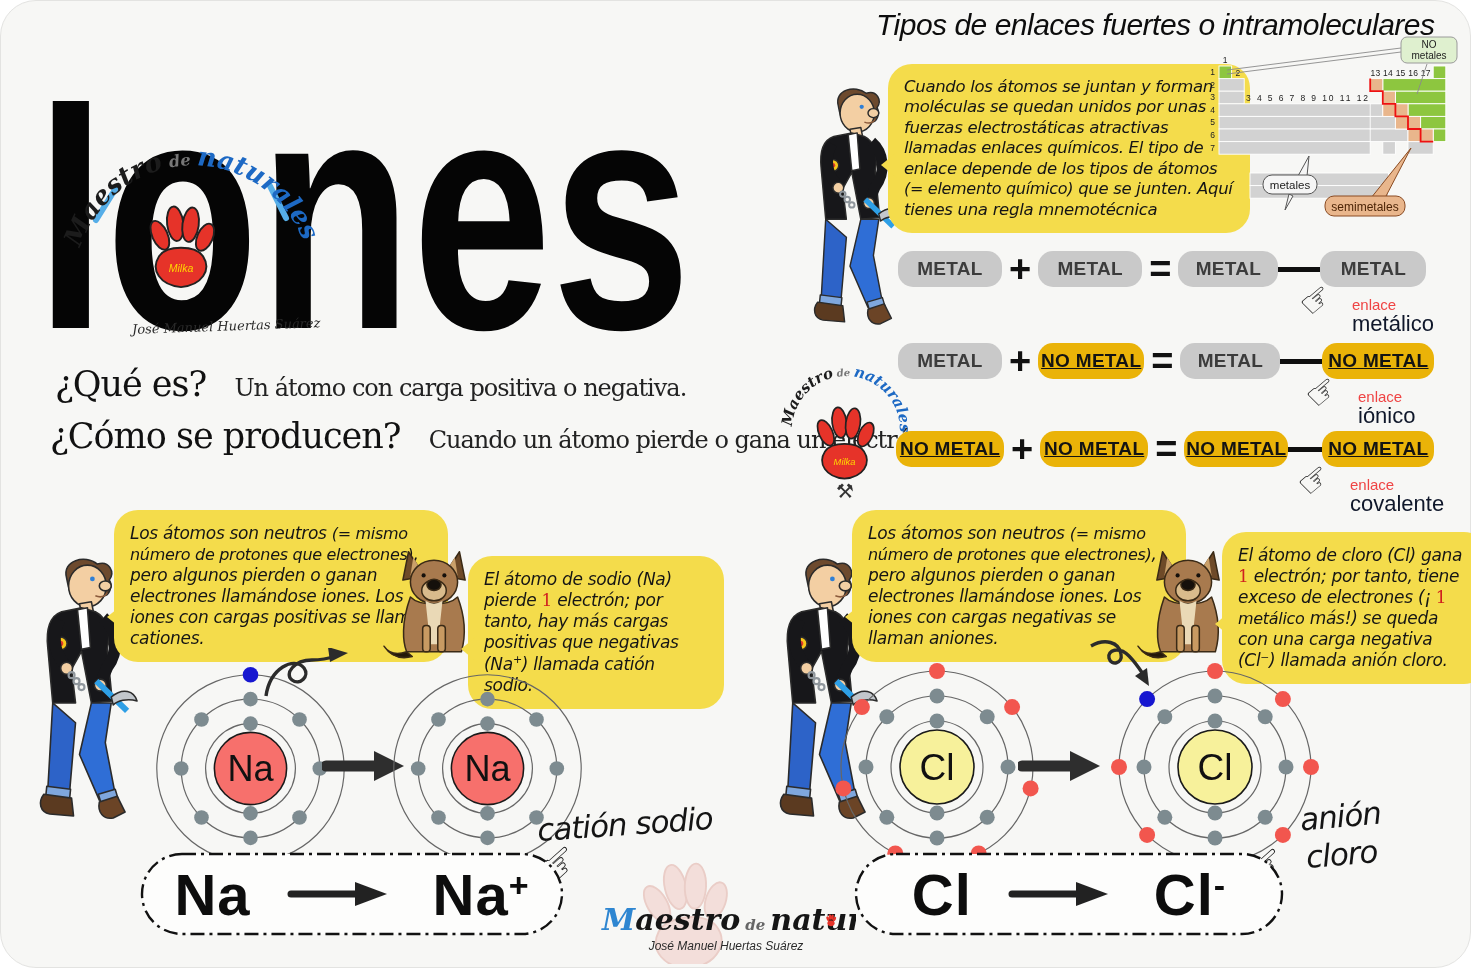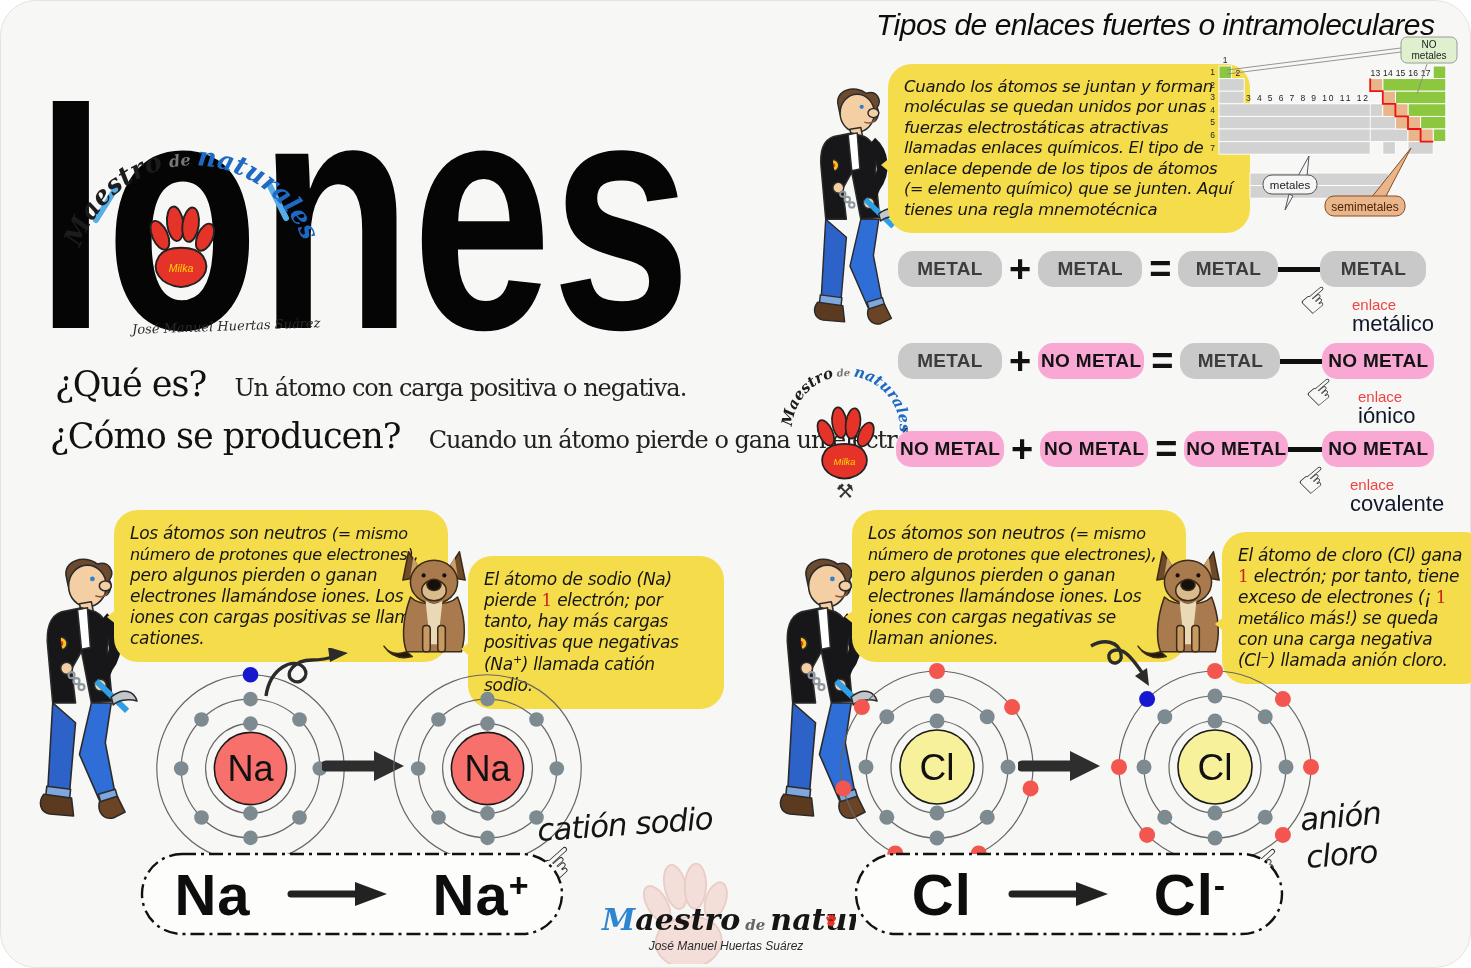--- a/index.html
+++ b/index.html
@@ -25,21 +25,21 @@
   .bubble .fine{font-size:16px;font-style:italic;}
   .bubble .red{color:#cf1f1f;font-family:"DejaVu Serif",serif;font-style:normal;}
   .bubble sup{font-size:11px;}
   .tail-l::before{content:"";position:absolute;left:-20px;top:52%;border:13px solid transparent;border-right:16px solid #f4dc4b;}
   .tail-ll::before{content:"";position:absolute;left:-19px;top:62%;border:12px solid transparent;border-right:15px solid #f4dc4b;}
 
   .eq-row{display:flex;align-items:center;}
   .eq-box{height:36px;border-radius:15px;display:flex;align-items:center;justify-content:center;
           font-weight:bold;font-size:19px;letter-spacing:0.3px;flex:0 0 auto;}
   .eq-metal{background:#c9c9c9;color:#3c3c3c;}
-  .eq-nometal{background:#f9a8d4;color:#131313;}
+  .eq-nometal{background:#eab308;color:#131313;text-decoration:underline;}
   .eq-sign{font-size:38px;font-weight:bold;color:#111;padding:0 7px;line-height:1;}
   .bond-dash{width:42px;height:5px;background:#0f0f0f;flex:0 0 auto;}
   .eq-label .small{font-size:15px;color:#ef4444;display:block;}
   .eq-label .name{font-size:22px;font-weight:normal;color:#0f172a;display:block;margin-top:-2px;}
   .hand-icon{font-family:"DejaVu Sans",sans-serif;color:#111;display:inline-block;}
 
   
   .atom-symbol{font-size:37px;fill:#111;font-family:"Liberation Sans",sans-serif;}
   .ion-label{font-family:"DejaVu Sans",sans-serif;font-style:italic;font-size:31px;color:#141414;letter-spacing:-1px;}
   .formula-box{display:flex;align-items:center;justify-content:center;gap:36px;}

